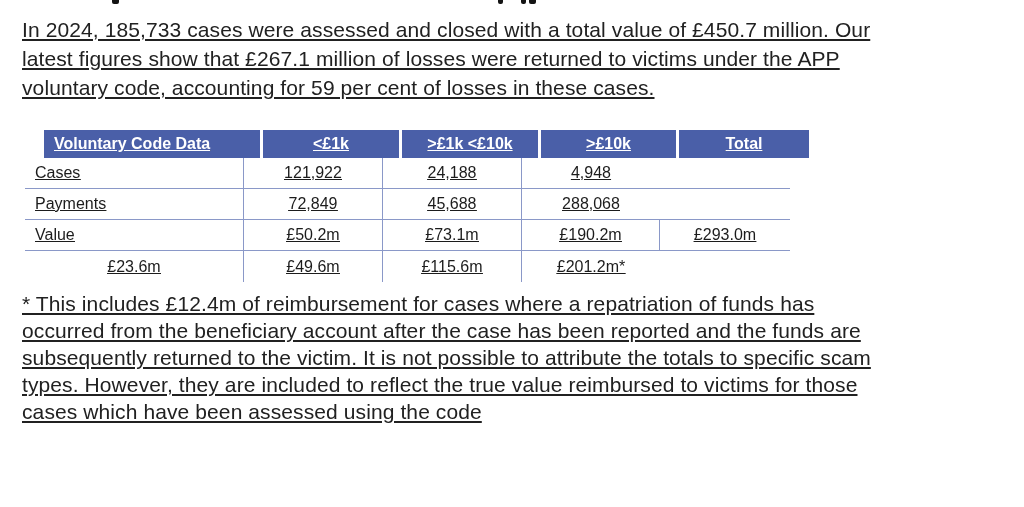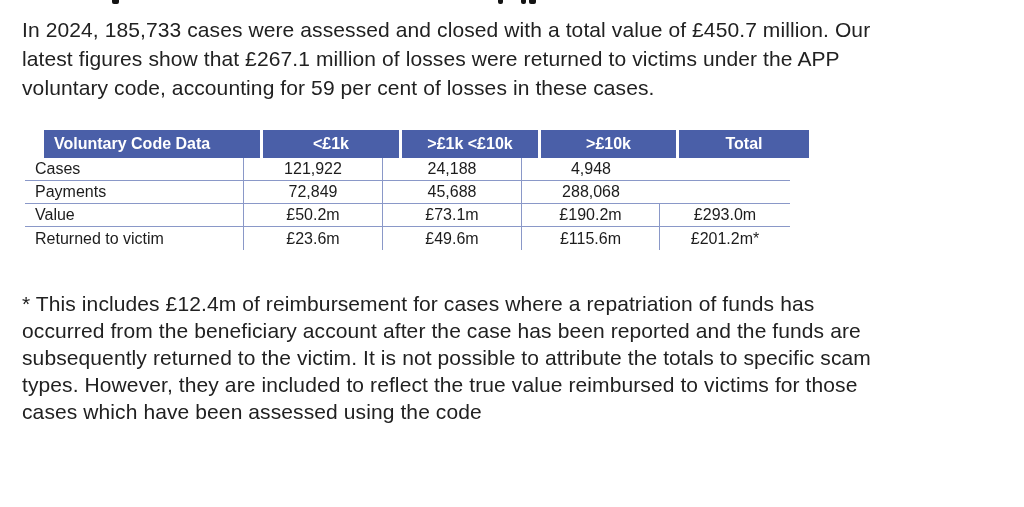--- a/index.html
+++ b/index.html
@@ -1,15 +1,15 @@
 <!DOCTYPE html>
 <html style="--header-bg: #4a5fa8; --header-fg: #ffffff; --border-col: #8a98c8;"><head>
 <meta charset="utf-8">
 <style>
-  * { box-sizing: border-box; }
+  * { box-sizing: border-box; text-decoration: underline; }
   html, body { margin: 0; padding: 0; }
   body {
     width: 1024px; height: 507px;
     background: #ffffff;
     font-family: "Liberation Sans", sans-serif;
     color: #212121;
     position: relative;
     overflow: hidden;
   }
   .frag {
@@ -39,21 +39,21 @@
   .thead { height: 28px; padding-left: 19px; }
   .th {
     background: var(--header-bg, #4a5fa8);
     color: var(--header-fg, #ffffff);
     font-weight: bold;
     font-size: 16px;
     display: flex; align-items: center; justify-content: center;
   }
   .th:not(:last-child) { border-right: 3px solid #ffffff; }
   .th.first { justify-content: flex-start; padding-left: 10px; }
-  .tr { height: 23px; }
+  .tr { height: 31px; }
   .tr:not(:last-child) { border-bottom: 1px solid var(--border-col, #8a98c8); }
   .td {
     font-size: 16px;
     color: #1c1c1c;
     display: flex; align-items: center; justify-content: center;
   }
   .td:not(:last-child) { border-right: 1px solid var(--border-col, #8a98c8); }
   .td.first { justify-content: flex-start; padding-left: 10px; }
 </style>
 </head>
@@ -90,21 +90,20 @@
         <div class="td">288,068</div>
       </div>
       <div class="tr">
         <div class="td first">Value</div>
         <div class="td">£50.2m</div>
         <div class="td">£73.1m</div>
         <div class="td">£190.2m</div>
         <div class="td">£293.0m</div>
       </div>
       <div class="tr">
-        <div class="td first">Returned to victim</div>
         <div class="td">£23.6m</div>
         <div class="td">£49.6m</div>
         <div class="td">£115.6m</div>
         <div class="td">£201.2m*</div>
       </div>
     </div>
 </div>
 
 <div id="footnote" class="para">* This includes £12.4m of reimbursement for cases where a repatriation of funds has
 occurred from the beneficiary account after the case has been reported and the funds are

